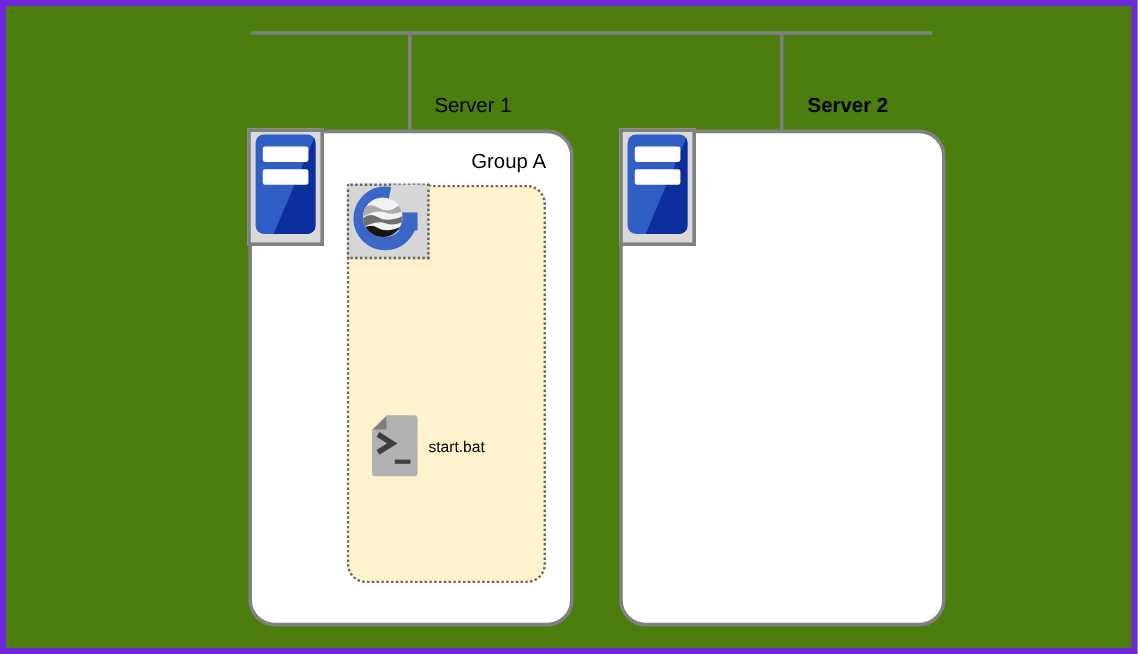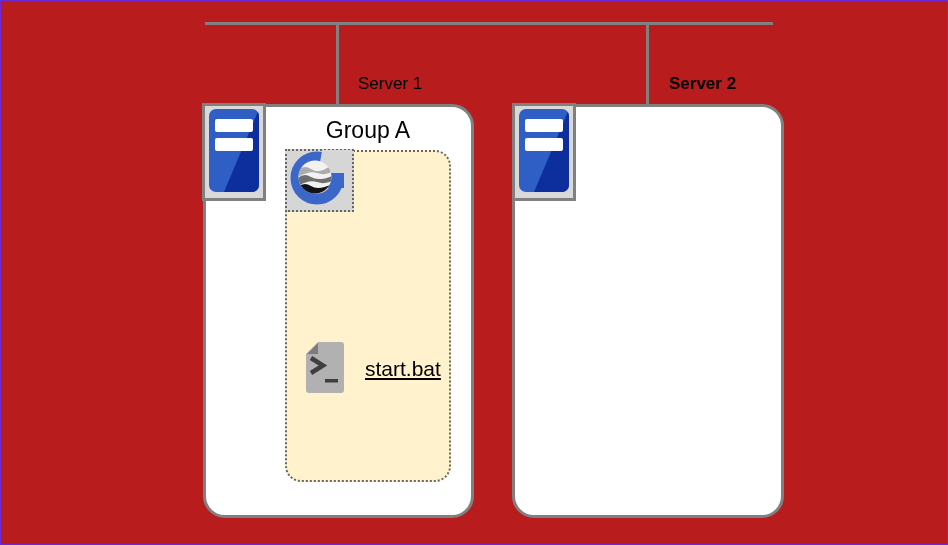--- a/index.html
+++ b/index.html
@@ -1,22 +1,22 @@
 <!DOCTYPE html>
 <html><head>
 <meta charset="utf-8">
 <style>
   html, body { margin: 0; padding: 0; background: #ffffff; }
   .canvas {
     position: relative;
     width: 948px;
     height: 545px;
     box-sizing: border-box;
-    border: 1px solid #6d28d9;
-    background: #b91c1c;
+    border: 5px solid #6d28d9;
+    background: #4d7c0f;
     font-family: "Liberation Sans", sans-serif;
     color: #000000;
     overflow: hidden;
   }
   .line { position: absolute; background: #808080; }
   .bus-line { left: 204px; top: 21px; width: 568px; height: 3px; }
   .vline { width: 3px; top: 22px; height: 81px; }
   .vline-1 { left: 335px; }
   .vline-2 { left: 645px; }
 
@@ -63,22 +63,22 @@
     width: 166px; height: 332px;
     box-sizing: border-box;
     border: 2px dotted #666666;
     border-radius: 16px;
     background: #FFF2CC;
   }
   .group-label {
     position: absolute;
     left: 284px; top: 120px;
     width: 166px;
-    text-align: center;
-    font-size: 23px;
+    text-align: right;
+    font-size: 17px;
     line-height: 19px;
   }
   .group-icon-box {
     position: absolute;
     left: 284px; top: 148px;
     width: 69px; height: 63px;
     box-sizing: border-box;
     border: 2px dotted #666666;
     background: #d6d6d6;
     display: flex;
@@ -86,25 +86,24 @@
     justify-content: center;
   }
 
   .bat-icon {
     position: absolute;
     left: 304px; top: 340px;
     width: 40px; height: 52px;
   }
   .bat-label {
     position: absolute;
-    left: 364px; top: 358px;
-    font-size: 21px;
+    left: 352px; top: 358px;
+    font-size: 13px;
     line-height: 20px;
     white-space: nowrap;
-    text-decoration: underline;
   }
 </style>
 </head>
 <body>
 
 <div class="canvas">
 
   <div class="line bus-line"></div>
   <div class="line vline vline-1"></div>
   <div class="line vline vline-2"></div>

